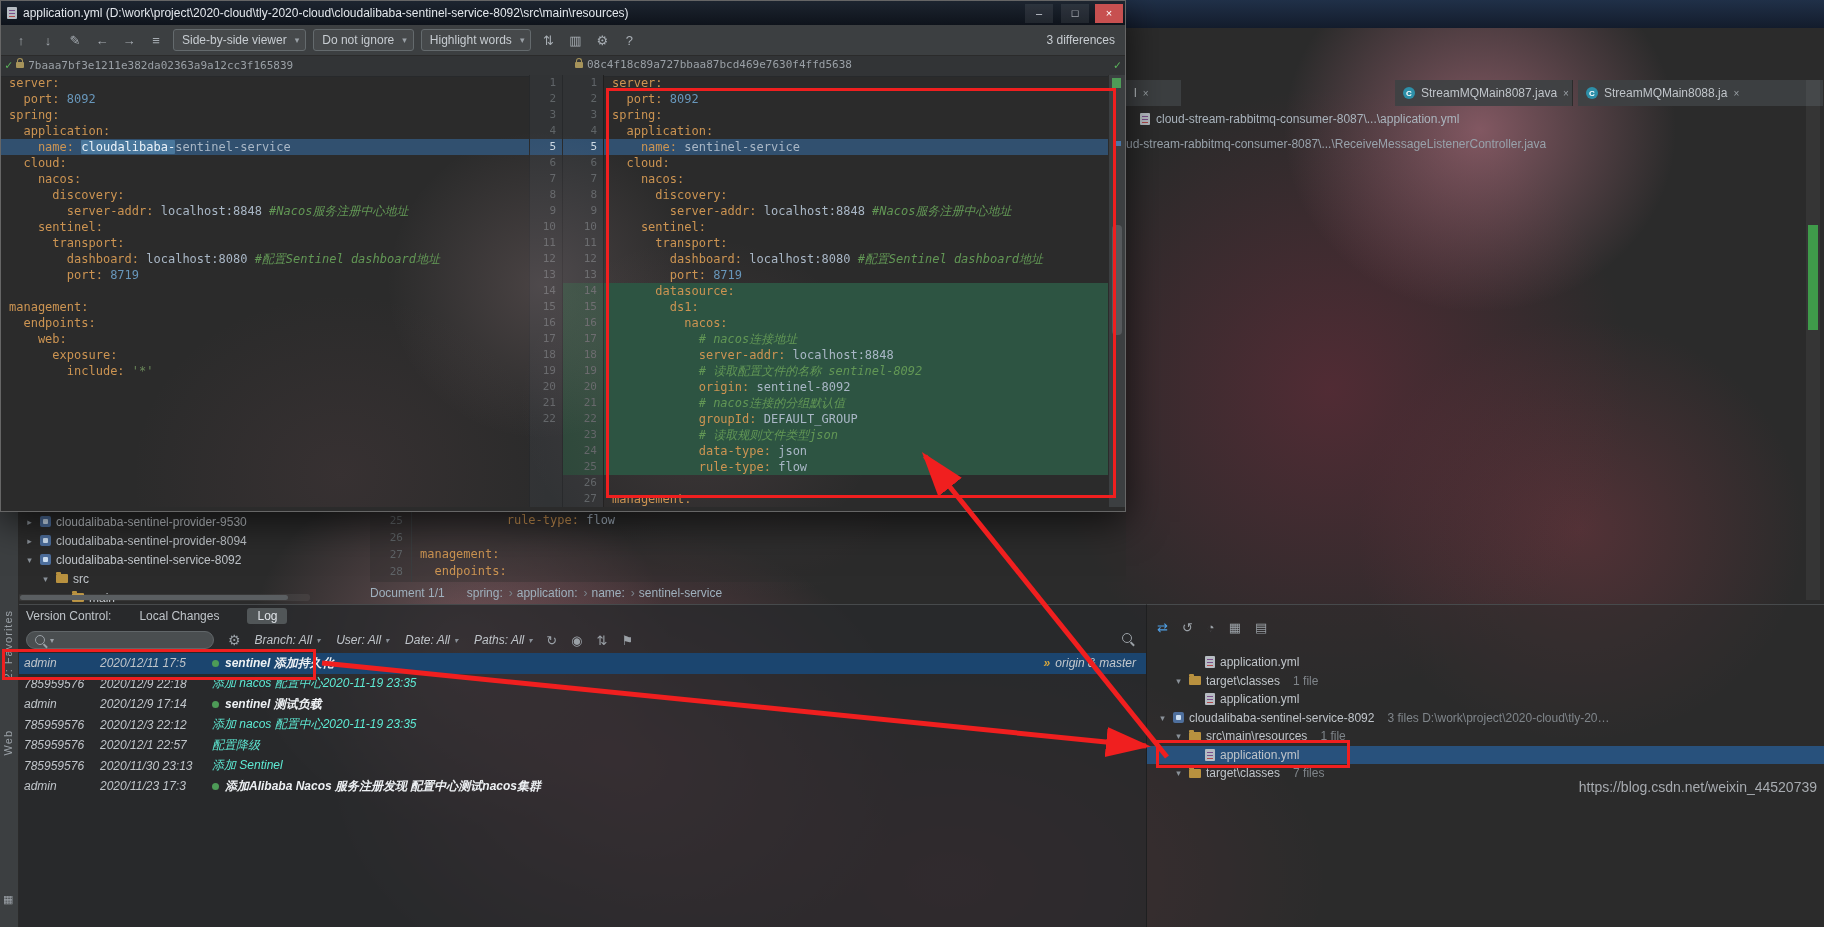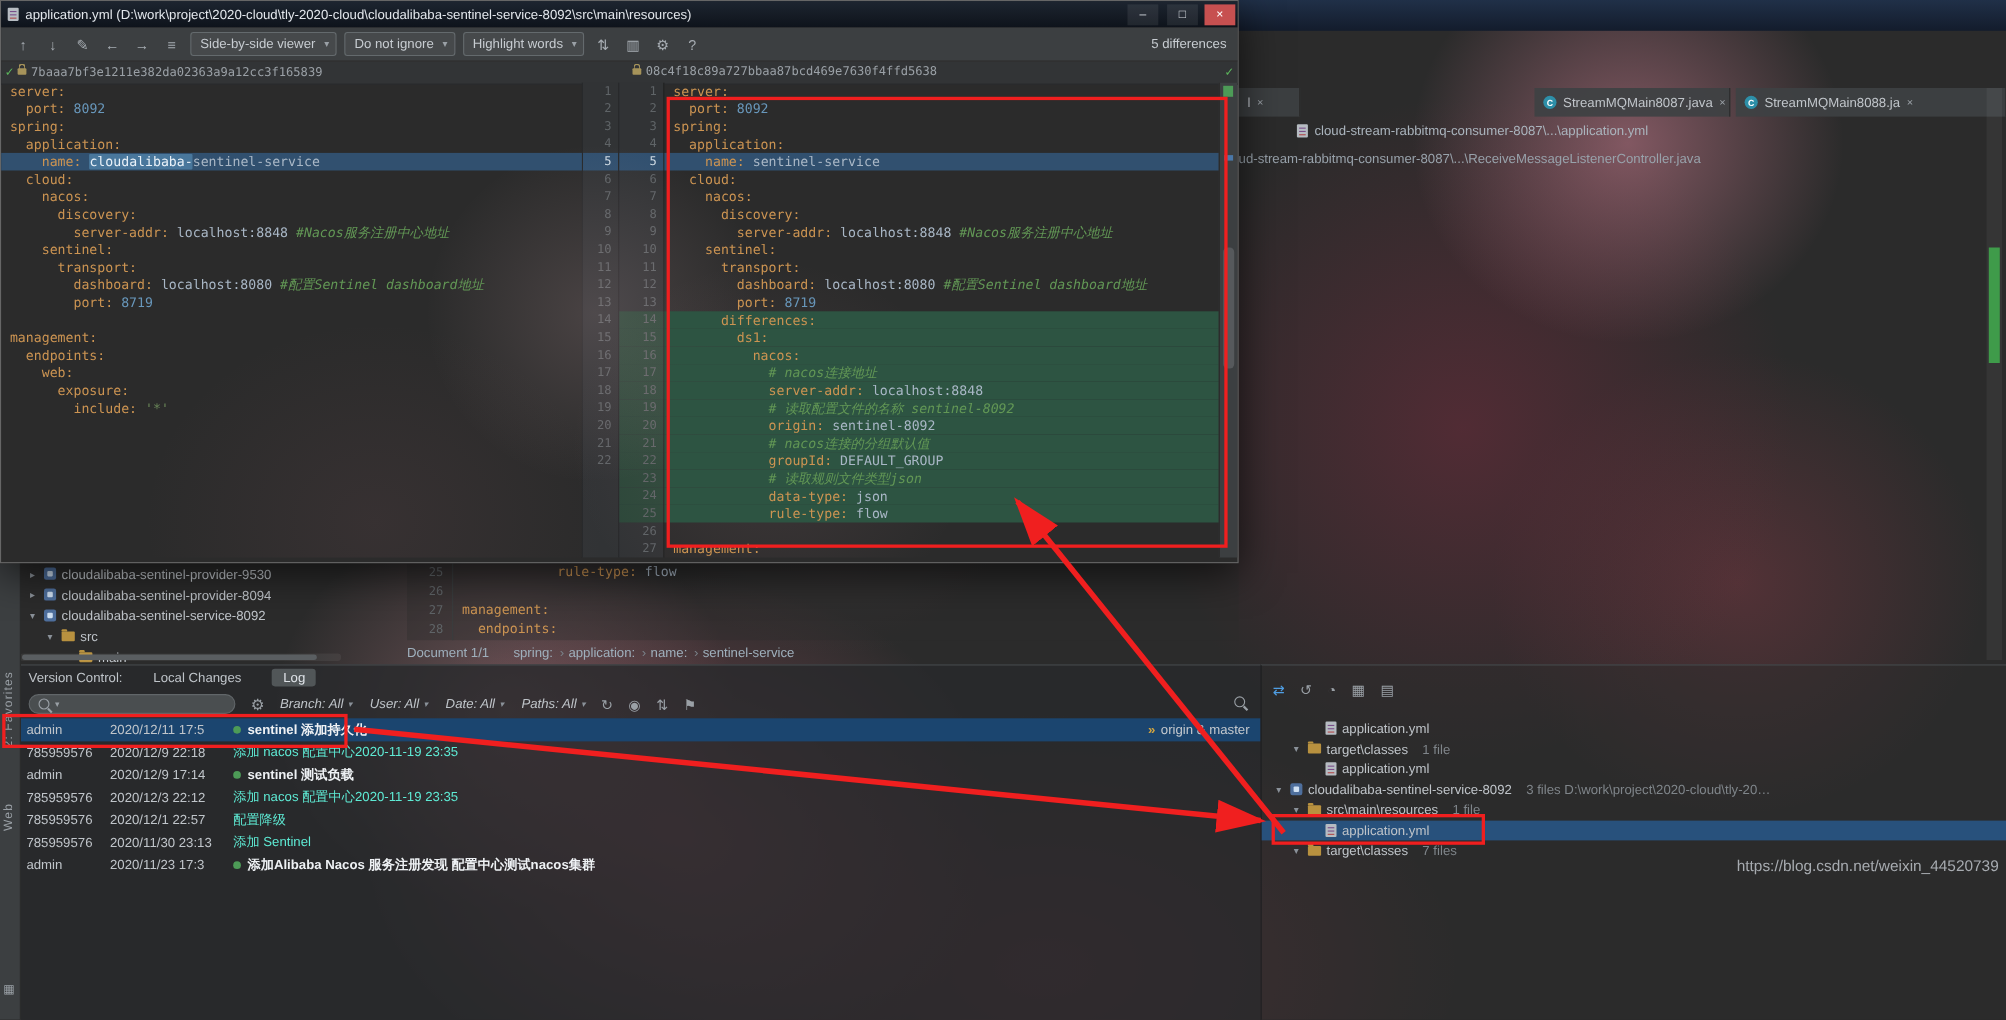--- a/index.html
+++ b/index.html
@@ -75,21 +75,21 @@
   .sbar .mark-g{position:absolute;left:3px;top:3px;width:9px;height:10px;background:#4d9b57;}
   .sbar .mark-b{position:absolute;left:4px;top:66px;width:8px;height:5px;background:#4a77a8;}
   .sbar .thumb{position:absolute;left:3px;top:150px;width:10px;height:110px;background:#56595c;border-radius:4px;}
   
   .ide{position:absolute;z-index:1;}
   #main-titlebar{left:1126px;top:0;width:698px;height:28px;background:linear-gradient(#203048,#131c2c);}
   #tabbar{left:1126px;top:80px;width:698px;height:26px;}
   .etab{position:absolute;top:0;height:26px;background:rgba(62,65,67,.92);border-right:1px solid #2b2b2b;
         display:flex;align-items:center;gap:6px;padding:0 8px;color:#c0c5ca;box-sizing:border-box;}
   .etab .x{color:#9aa0a6;font-size:10px;}
-  #crumb1{left:1140px;top:110px;height:18px;display:flex;align-items:center;gap:6px;color:#aab4bd;margin-left:39px;}
+  #crumb1{left:1140px;top:110px;height:18px;display:flex;align-items:center;gap:6px;color:#aab4bd;}
   #crumb2{left:1126px;top:135px;height:18px;display:flex;align-items:center;color:#98a2ab;text-align:right;}
   #ed-scroll{left:1806px;top:80px;width:14px;height:520px;background:rgba(255,255,255,.05);}
   #ed-scroll .green{position:absolute;left:2px;top:145px;width:10px;height:105px;background:#3f9b4a;}
   
   #proj-tree{left:18px;top:512px;width:356px;height:84px;}
   .pt-row{height:19px;display:flex;align-items:center;gap:5px;color:#bfc4c9;}
   #hscroll{left:18px;top:594px;width:292px;height:7px;background:rgba(255,255,255,.06);border-radius:3px;}
   #hscroll .hthumb{position:absolute;left:2px;top:1px;width:268px;height:5px;background:#5a5e61;border-radius:3px;}
   
   #bg-editor{left:370px;top:512px;width:756px;height:70px;display:flex;background:rgba(43,43,43,.35);}
@@ -108,21 +108,21 @@
   .vtab.sel{background:#515658;color:#dfe3e8;}
   .vc-tools{height:26px;display:flex;align-items:center;gap:14px;padding-left:8px;position:relative;}
   #vc-search{width:188px;height:18px;background:#4a4e50;border:1px solid #616669;border-radius:10px;
              display:flex;align-items:center;gap:5px;padding-left:8px;box-sizing:border-box;}
   #vc-search .dd{color:#9aa0a6;font-size:8px;}
   .gear{color:#9aa0a6;font-size:14px;}
   .filt{color:#bfc4c9;display:flex;align-items:center;gap:4px;font-style:italic;}
   .filt::after{content:"▾";color:#8a9199;font-size:8px;}
   .vcic{color:#9aa0a6;font-size:13px;}
   .vc-search-right{position:absolute;right:14px;top:5px;}
-  #vc-rows{position:absolute;left:0;top:48px;width:100%;}
+  #vc-rows{position:absolute;left:0;top:48px;width:100%;font-style:italic;}
   .vc-row{height:20.5px;display:flex;align-items:center;position:relative;padding-left:6px;box-sizing:border-box;}
   .vc-row.sel{background:#1b456f;}
   .vc-user{width:76px;color:#c0c5ca;flex:none;}
   .vc-date{width:112px;color:#c0c5ca;flex:none;}
   .vc-dot{width:7px;height:7px;border-radius:50%;background:#4d9b57;margin-right:6px;flex:none;}
   .vc-msg{color:#5eead4;white-space:nowrap;}
   .vc-msg.bold{color:#eef1f4;font-weight:bold;}
   .vc-ref{position:absolute;right:10px;display:flex;align-items:center;gap:5px;color:#c4c9ce;}
   .tag-ic{color:#d3a53f;font-weight:bold;}
   
@@ -377,21 +377,21 @@
     <span class="tbtn">←</span>
     <span class="tbtn">→</span>
     <span class="tbtn">≡</span>
     <span class="combo">Side-by-side viewer</span>
     <span class="combo">Do not ignore</span>
     <span class="combo">Highlight words</span>
     <span class="tbtn">⇅</span>
     <span class="tbtn">▥</span>
     <span class="tbtn">⚙</span>
     <span class="tbtn">?</span>
-    <span class="dw-diffcount">5 differences</span>
+    <span class="dw-diffcount">3 differences</span>
   </div>
   <div class="dw-hashbar">
     <span class="hash-left">
       <span class="chk">✓</span>
       <span class="ic-lock"></span>
       <span>7baaa7bf3e1211e382da02363a9a12cc3f165839</span>
     </span>
     <span class="hash-right">
       <span class="ic-lock"></span>
       <span>08c4f18c89a727bbaa87bcd469e7630f4ffd5638</span>
@@ -483,21 +483,21 @@
         <div class="row"><span class="tk">  application:</span></div>
         <div class="row chg"><span class="tk">    name:</span><span class="tv"> sentinel-service</span></div>
         <div class="row"><span class="tk">  cloud:</span></div>
         <div class="row"><span class="tk">    nacos:</span></div>
         <div class="row"><span class="tk">      discovery:</span></div>
         <div class="row"><span class="tk">        server-addr:</span><span class="tv"> localhost:8848 </span><span class="tc">#Nacos服务注册中心地址</span></div>
         <div class="row"><span class="tk">    sentinel:</span></div>
         <div class="row"><span class="tk">      transport:</span></div>
         <div class="row"><span class="tk">        dashboard:</span><span class="tv"> localhost:8080 </span><span class="tc">#配置Sentinel dashboard地址</span></div>
         <div class="row"><span class="tk">        port:</span><span class="tn"> 8719</span></div>
-        <div class="row ins"><span class="tk">      differences:</span></div>
+        <div class="row ins"><span class="tk">      datasource:</span></div>
         <div class="row ins"><span class="tk">        ds1:</span></div>
         <div class="row ins"><span class="tk">          nacos:</span></div>
         <div class="row ins"><span class="tc">            # nacos连接地址</span></div>
         <div class="row ins"><span class="tk">            server-addr:</span><span class="tv"> localhost:8848</span></div>
         <div class="row ins"><span class="tc">            # 读取配置文件的名称 sentinel-8092</span></div>
         <div class="row ins"><span class="tk">            origin:</span><span class="tv"> sentinel-8092</span></div>
         <div class="row ins"><span class="tc">            # nacos连接的分组默认值</span></div>
         <div class="row ins"><span class="tk">            groupId:</span><span class="tv"> DEFAULT_GROUP</span></div>
         <div class="row ins"><span class="tc">            # 读取规则文件类型json</span></div>
         <div class="row ins"><span class="tk">            data-type:</span><span class="tv"> json</span></div>

